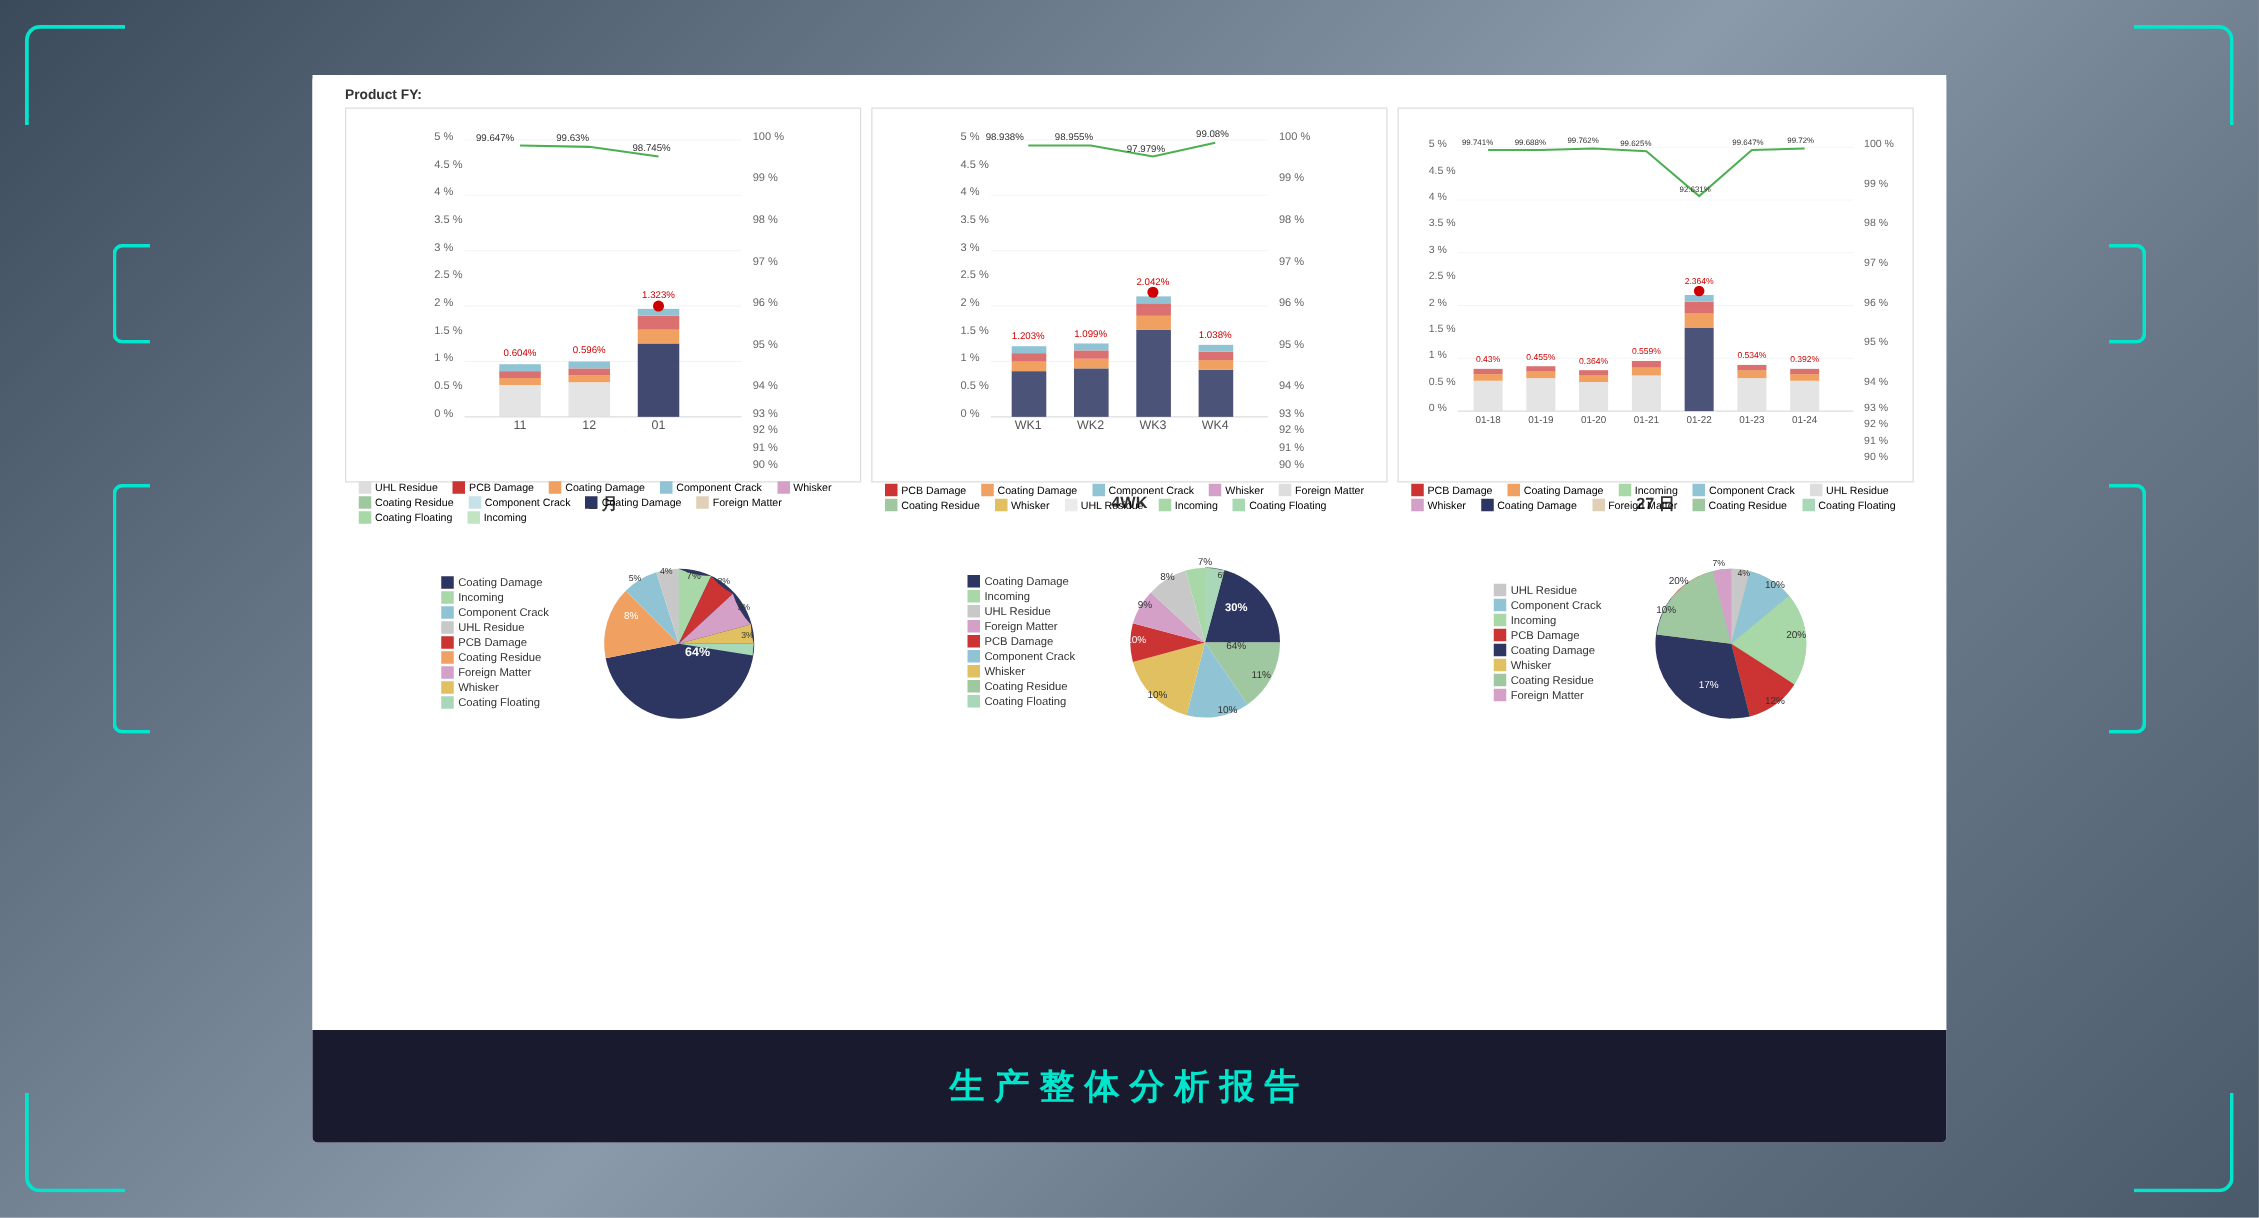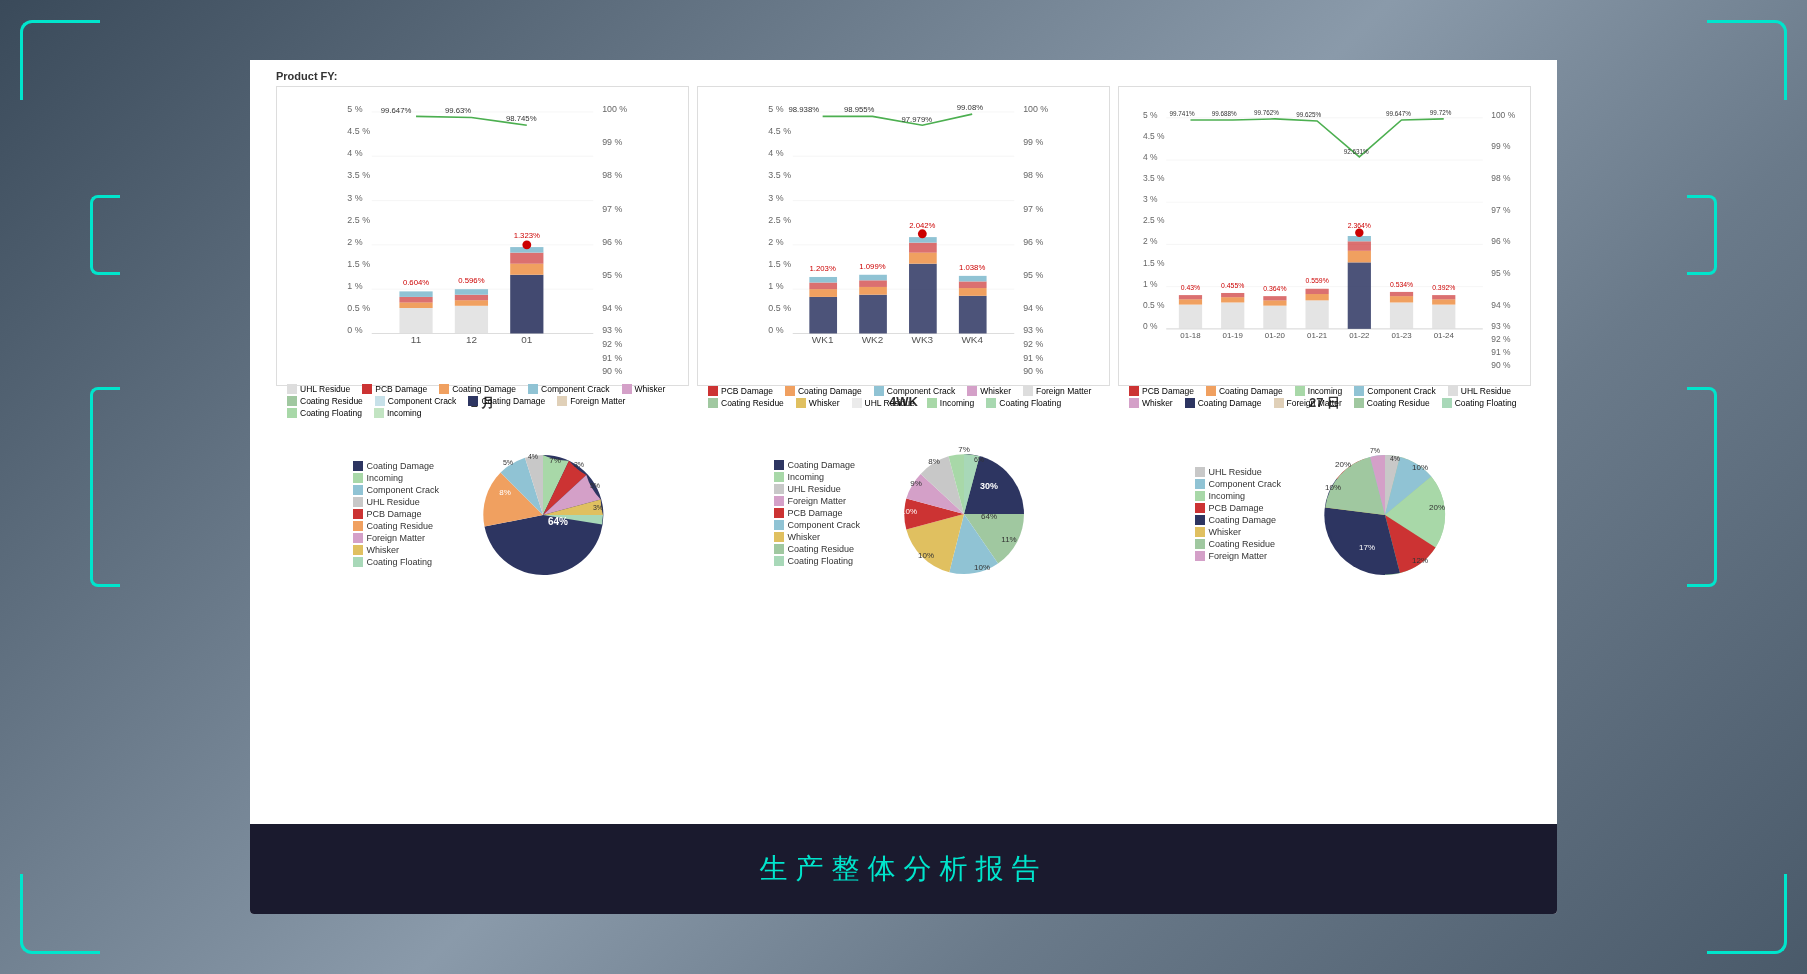--- a/index.html
+++ b/index.html
@@ -127,21 +127,21 @@
       background: #1a1a2e;
       display: flex;
       align-items: center;
       justify-content: center;
       border-radius: 0 0 4px 4px;
     }
     .bottom-title {
       color: #00e5cc;
       font-size: 28px;
       letter-spacing: 8px;
-      font-weight: normal;
+      font-weight: bold;
     }
 
     
     .product-fy {
       font-size: 11px;
       color: #333;
       margin-bottom: 4px;
       font-weight: bold;
     }
 

